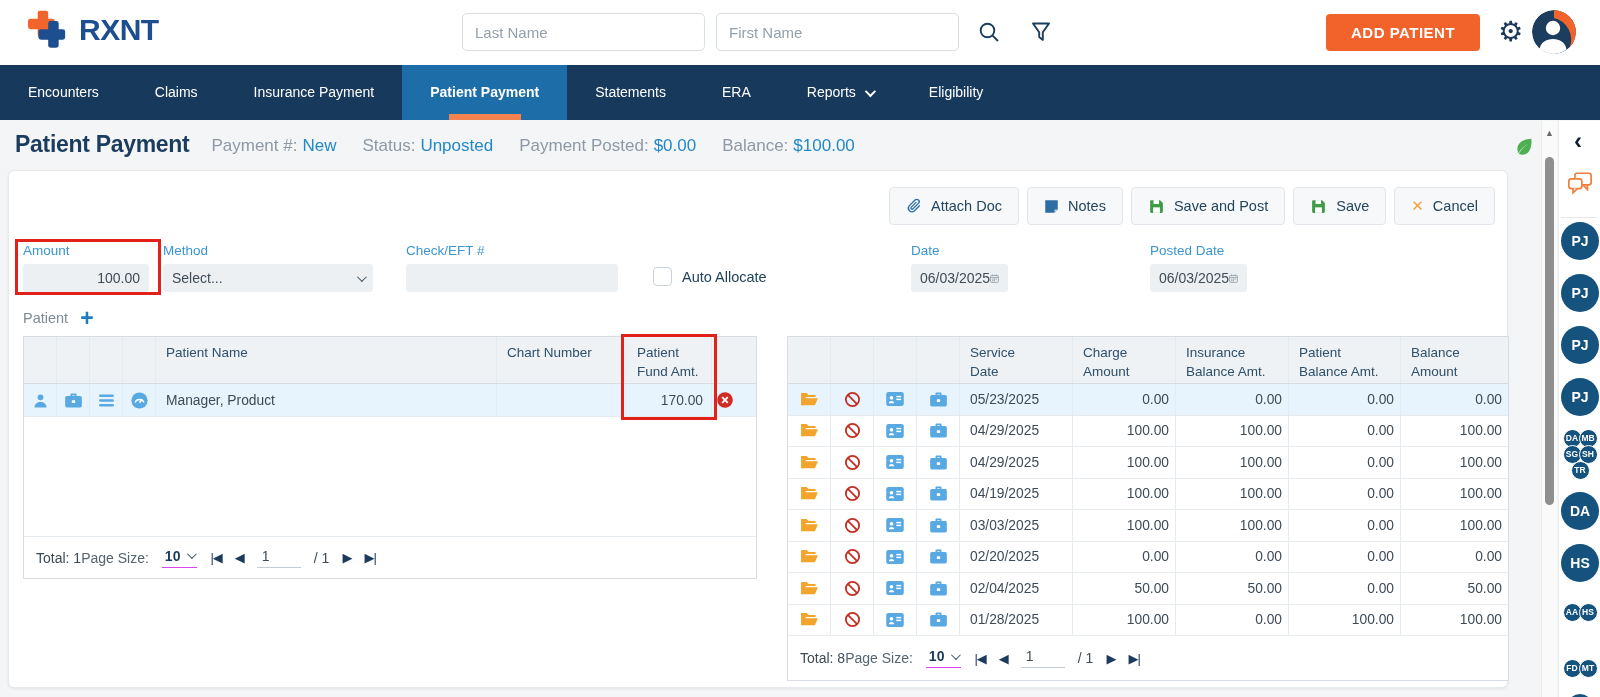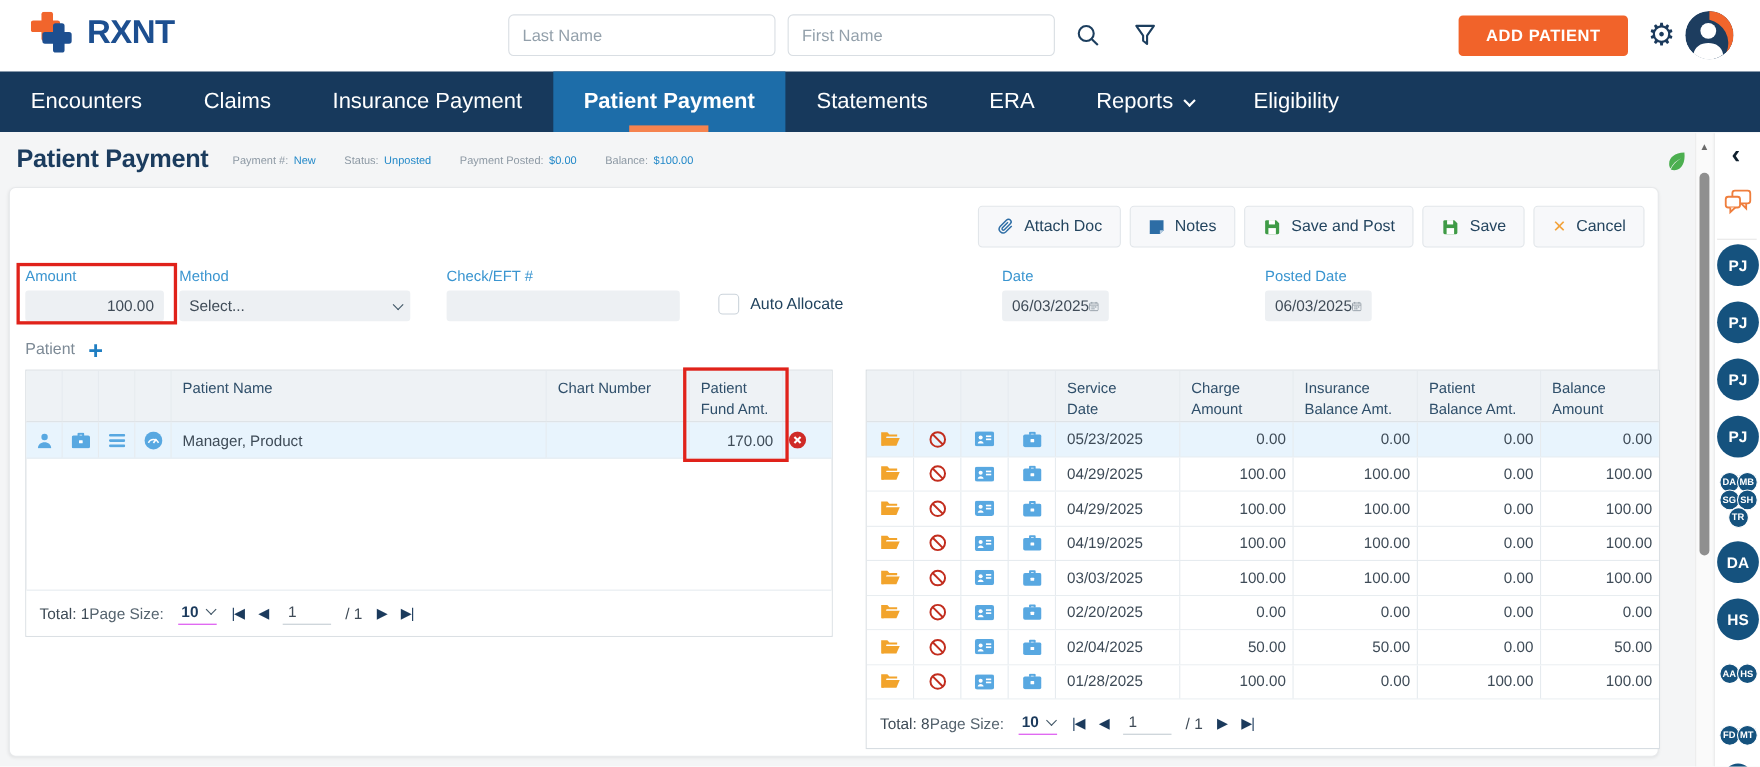--- a/index.html
+++ b/index.html
@@ -14,30 +14,30 @@
   .name-input::placeholder { color: #93a0ab; }
   .ni-last { left: 462px; } .ni-first { left: 716px; }
   .tb-icon { position: absolute; top: 21px; cursor: pointer; }
   .tb-search { left: 978px; } .tb-filter { left: 1030px; }
   .add-patient { position: absolute; left: 1326px; top: 14px; height: 37px; padding: 0 25px; background: #f1632a; border: none; border-radius: 4px; color: #fff; font-size: 15px; font-weight: 700; letter-spacing: 0.5px; font-family: inherit; cursor: pointer; }
   .gear { position: absolute; left: 1498px; top: 12px; font-size: 28px; color: #1b3a5c; cursor: pointer; line-height: 40px; }
   .avatar { position: absolute; left: 1532px; top: 10px; width: 44px; height: 44px; border-radius: 50%; overflow: hidden; cursor: pointer; }
 
   
   .mainnav { position: absolute; top: 65px; left: 0; width: 1600px; height: 55px; background: #17395c; display: flex; padding-left: 0; }
-  .nav-item { position: relative; padding: 0 28px; line-height: 55px; color: #fff; font-size: 20px; cursor: pointer; white-space: nowrap; display: flex; align-items: center; gap: 9px; }
+  .nav-item { position: relative; padding: 0 28px; line-height: 55px; color: #fff; font-size: 14px; cursor: pointer; white-space: nowrap; display: flex; align-items: center; gap: 9px; }
   .nav-item.active { background: #1d6da9; font-weight: 700; }
   .nav-item.active::after { content: ""; position: absolute; bottom: 0; left: 50%; transform: translateX(-50%); width: 72px; height: 6px; background: #f5834f; }
   .nav-chev { width: 8px; height: 8px; border-right: 2px solid #fff; border-bottom: 2px solid #fff; transform: rotate(45deg) translateY(-2px); display: inline-block; }
 
   
   .titlebar { position: absolute; top: 120px; left: 0; width: 1541px; height: 48px; display: flex; align-items: center; padding-left: 15px; }
   .page-title { font-size: 23px; font-weight: 700; color: #1b3c5e; letter-spacing: -0.3px; }
   .meta { display: flex; align-items: center; gap: 26px; margin-left: 22px; padding-top: 4px; }
-  .meta-item { font-size: 10px; color: #8d99a4; white-space: nowrap; }
+  .meta-item { font-size: 17px; color: #8d99a4; white-space: nowrap; }
   .meta-item b { color: #2288c8; font-weight: 400; margin-left: 5px; }
   .leaf { position: absolute; left: 1513px; top: 136px; cursor: pointer; }
 
   
   .card { position: absolute; left: 8px; top: 170px; width: 1500px; height: 518px; background: #fff; border: 1px solid #e7e9eb; border-radius: 6px; box-shadow: 0 1px 3px rgba(0,0,0,0.07); }
 
   .toolbar { position: absolute; top: 16px; right: 12px; display: flex; gap: 8px; }
   .btn { height: 38px; padding: 0 16px; display: flex; align-items: center; gap: 9px; background: #f7f8fa; border: 1px solid #e2e6ea; border-radius: 4px; font-size: 14.5px; color: #24455f; font-family: inherit; cursor: pointer; }
   .x-glyph { color: #f2a23a; font-weight: 700; font-size: 15px; }
 

